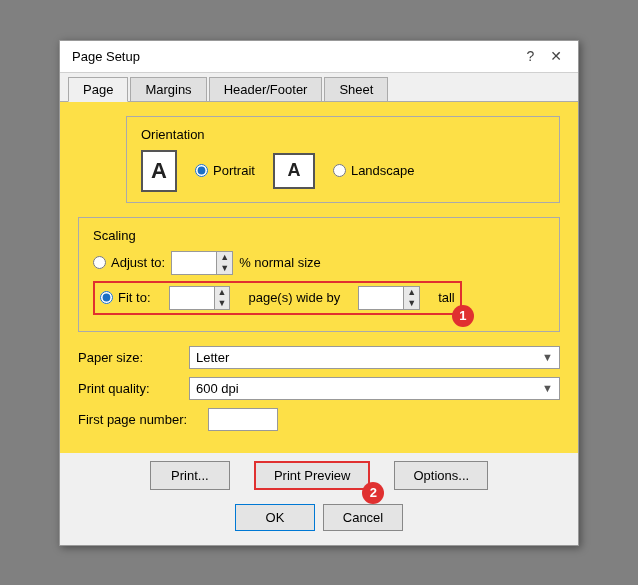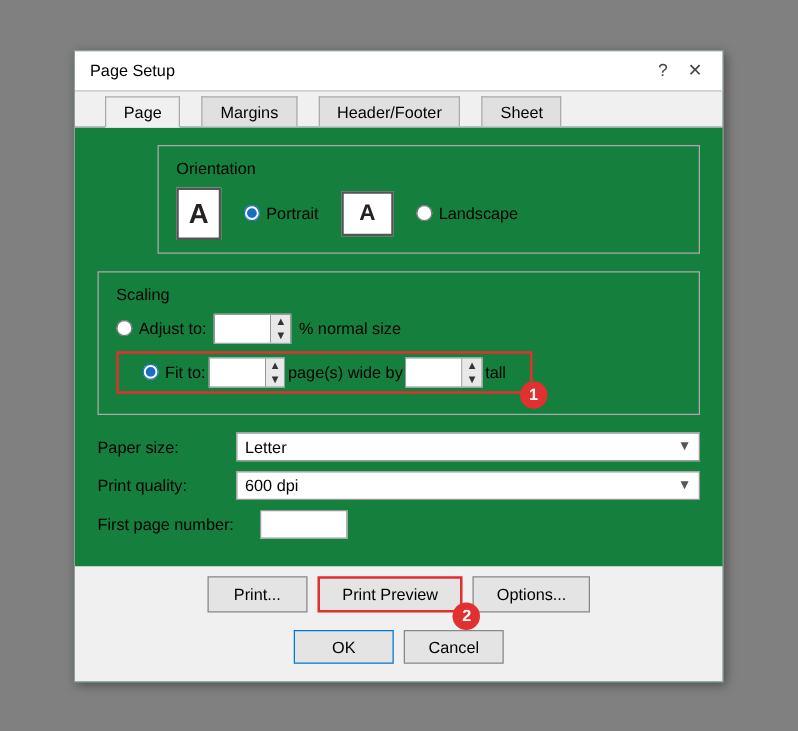--- a/index.html
+++ b/index.html
@@ -7,21 +7,21 @@
       background: #808080;
       display: flex;
       align-items: center;
       justify-content: center;
       width: 638px;
       height: 585px;
       font-family: "Segoe UI", Arial, sans-serif;
       font-size: 13px;
     }
     .dialog {
-      background: #15803d;
+      background: #fde047;
       border: 1px solid #999;
       box-shadow: 2px 2px 8px rgba(0,0,0,0.4);
       width: 520px;
       min-height: 460px;
       display: flex;
       flex-direction: column;
     }
     .title-bar {
       background: #ffffff;
       border-bottom: 1px solid #d0d0d0;
@@ -45,22 +45,22 @@
       cursor: pointer;
       background: none;
       border: none;
       padding: 0 4px;
       line-height: 1;
     }
     .tab-bar {
       background: #f0f0f0;
       display: flex;
       border-bottom: 1px solid #aaa;
-      padding: 4px 8px 0 24px;
-      gap: 15px;
+      padding: 4px 8px 0 8px;
+      gap: 0;
     }
     .tab {
       padding: 4px 14px;
       border: 1px solid #aaa;
       background: #e0e0e0;
       cursor: pointer;
       font-size: 13px;
       margin-right: 2px;
       border-bottom: none;
       color: #000;
@@ -147,24 +147,24 @@
       border: none;
       cursor: pointer;
       font-size: 9px;
       padding: 1px 3px;
       line-height: 1;
       flex: 1;
       color: #333;
     }
     .fit-row-wrapper {
       border: 2px solid #e03030;
-      padding: 3px 19px;
+      padding: 3px 5px;
       display: inline-flex;
       align-items: center;
-      gap: 2px;
+      gap: 18px;
       position: relative;
     }
     .radio-label {
       display: flex;
       align-items: center;
       gap: 5px;
       cursor: pointer;
     }
     input[type="radio"] {
       accent-color: #1a6fc4;
@@ -236,21 +236,21 @@
       right: -14px;
       bottom: -14px;
     }
     .btn-wrapper {
       position: relative;
       display: inline-block;
     }
     .bottom-btn-row {
       display: flex;
       justify-content: center;
-      gap: 8px;
+      gap: 24px;
       padding: 8px 18px 14px 18px;
       background: #f0f0f0;
     }
     .ok-cancel-row {
       display: flex;
       justify-content: center;
       gap: 8px;
       padding-bottom: 14px;
       background: #f0f0f0;
     }

